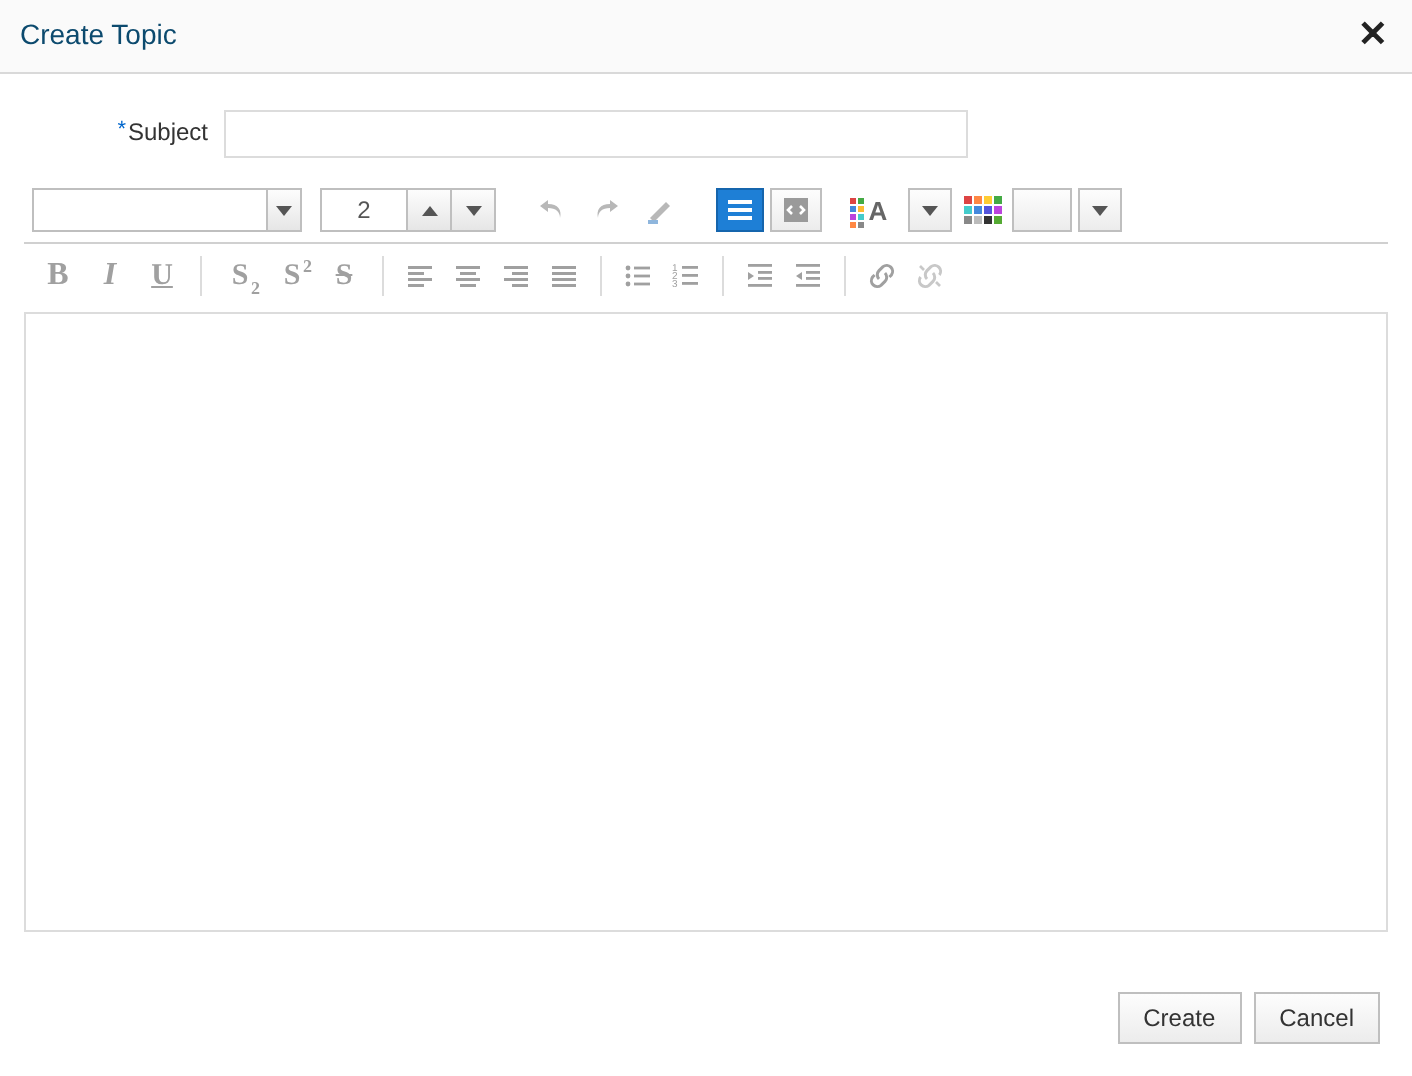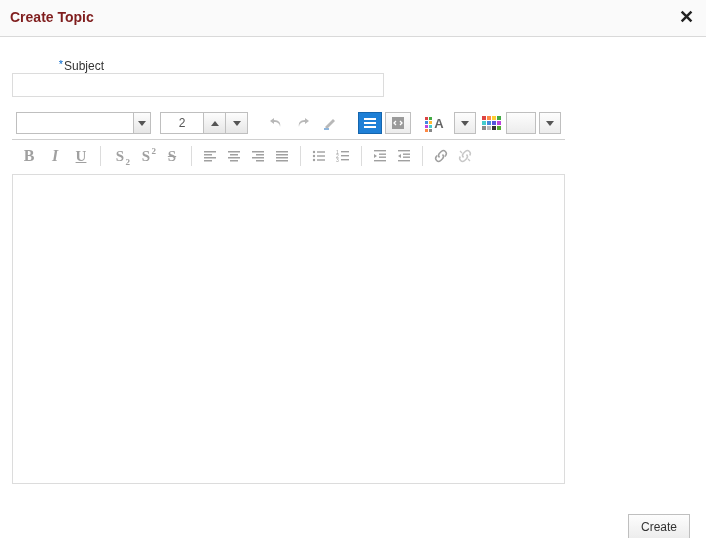--- a/index.html
+++ b/index.html
@@ -13,39 +13,38 @@
   }
   .header {
     display: flex;
     align-items: center;
     justify-content: space-between;
     padding: 8px 12px 10px 10px;
     border-bottom: 1px solid #d9d9d9;
     background: #fafafa;
   }
   .header-title {
-    font-weight: bold;
+    font-weight: normal;
     font-size: 14px;
-    color: #7f1d1d;
+    color: #0c4a6e;
   }
   .close-x {
     font-size: 18px;
     font-weight: bold;
     color: #222;
     cursor: pointer;
     line-height: 1;
   }
   .form-body {
     padding: 18px 12px 8px 12px;
   }
   .row {
     display: flex;
     align-items: flex-start;
     margin-bottom: 12px;
-    flex-direction: column;
   }
   .label-col {
     width: 100px;
     text-align: right;
     padding-right: 8px;
     padding-top: 4px;
     font-size: 12px;
     color: #333;
   }
   .req {
@@ -447,13 +446,14 @@
       </div>
 
       <div class="editor-area" contenteditable="true" style=""></div>
     </div>
   </div>
 
 </div>
 
 <div class="footer">
   <button class="btn">Create</button>
+  <button class="btn">Cancel</button>
 </div>
 
 </body></html>

